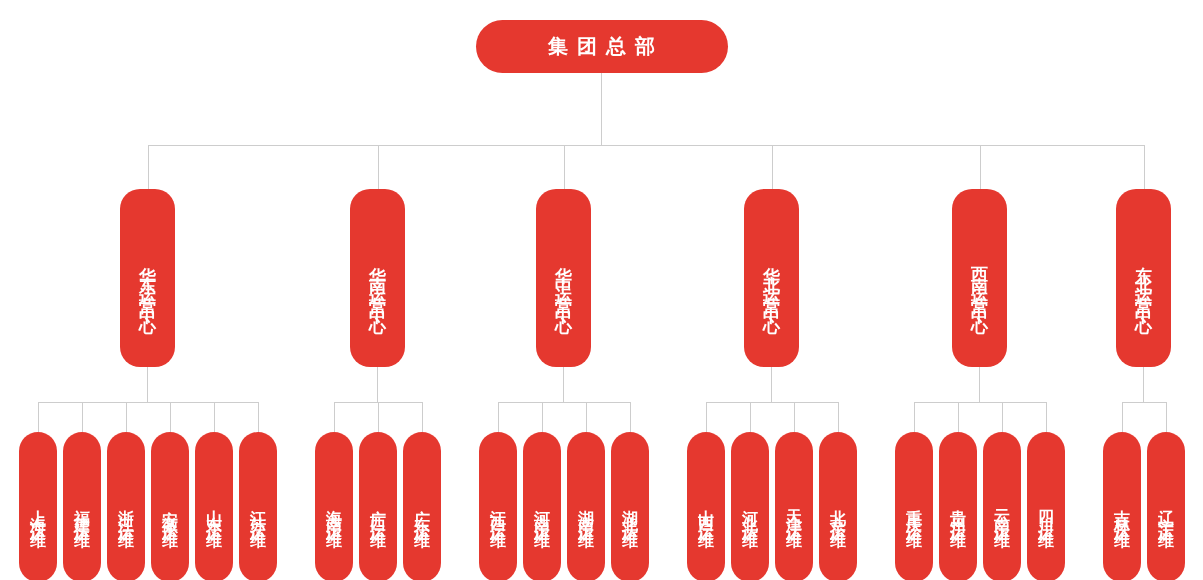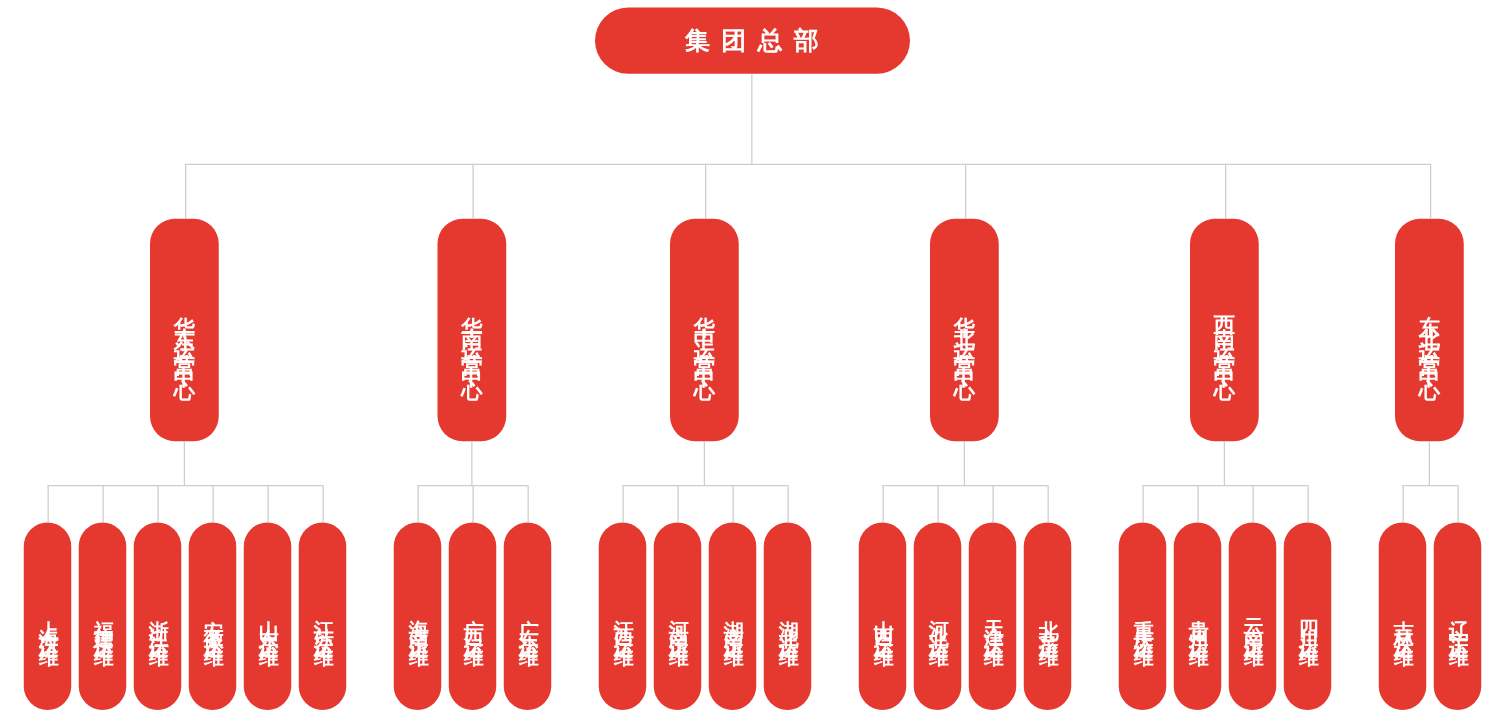--- a/index.html
+++ b/index.html
@@ -11,21 +11,21 @@
   * { box-sizing: border-box; }
   html, body {
     margin: 0; padding: 0;
     width: 1203px; height: 580px;
     background: var(--bg);
     overflow: hidden;
     font-family: "Liberation Sans", "DejaVu Sans", sans-serif;
   }
   .chart {
     width: 1203px; height: 580px;
-    padding-top: 6px;
+    padding-top: 20px;
   }
   .tree {
     display: flex;
     flex-direction: column;
     align-items: center;
   }
   
   .node-root {
     width: 252px; height: 53px;
     background: var(--red);

